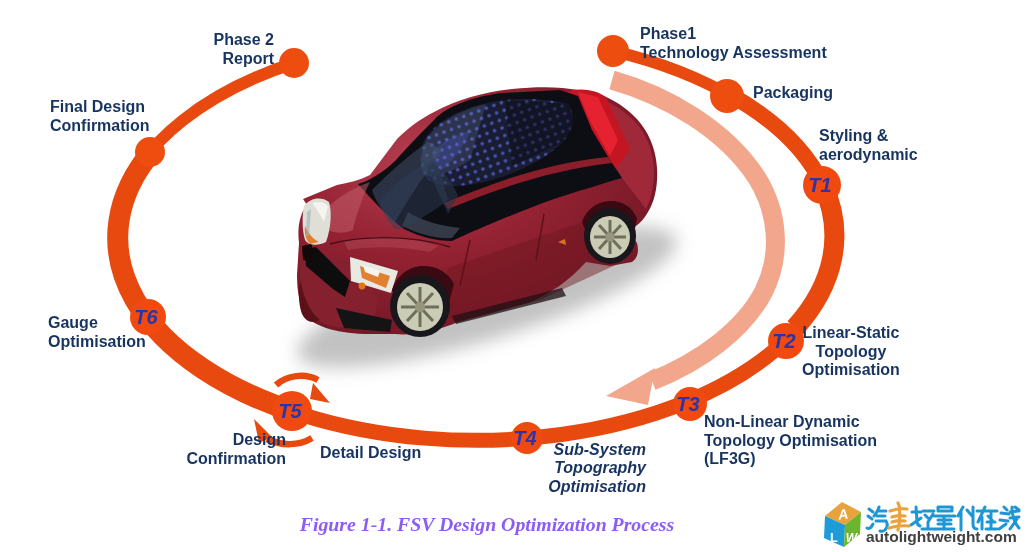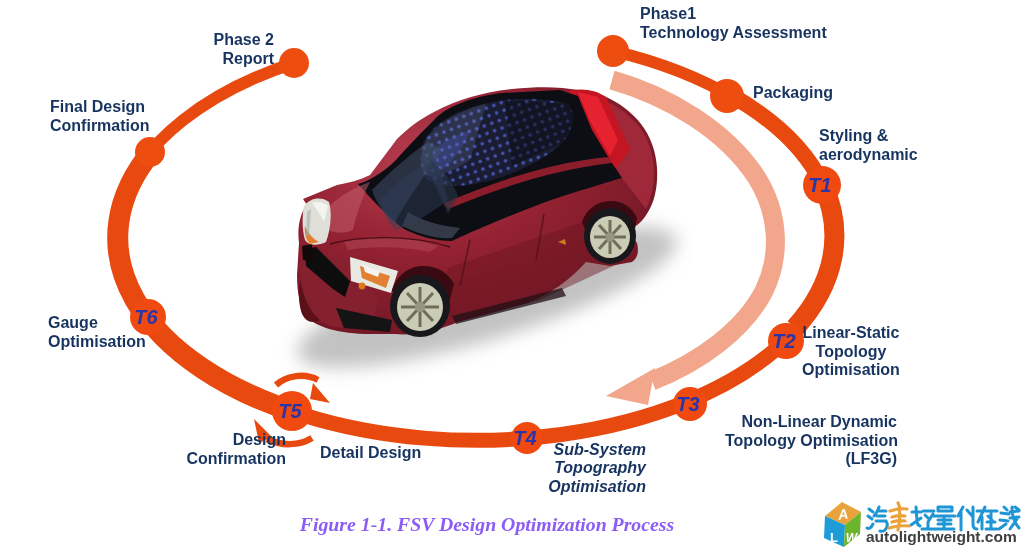--- a/index.html
+++ b/index.html
@@ -210,25 +210,25 @@
     <path d="M 1010 512 l 9 -1 M 1010 518 l 9 -1 M 1012 507 q 0 13 7 21 M 1017 519 l -7 10 M 1015 507 l 4 3"></path>
   </g>
 
   <g stroke="#eca23c" stroke-width="3.2" stroke-linecap="round" fill="none">
     <path d="M 898 503 l 2 5 M 890 511 q 9 -3 17 -2 M 892 517 q 7 -2 13 -1 M 892 522 q 7 -2 13 -1 M 889 528 q 10 -3 20 -2 M 899 508 q 2 9 -1 22"></path>
   </g>
 </svg>
 
 <div class="lbl" style="left:212px;top:31px;width:62px;text-align:right;">Phase 2<br>Report</div>
 <div class="lbl" style="left:50px;top:98px;">Final Design<br>Confirmation</div>
-<div class="lbl" style="left:640px;top:5px;">Phase1<br>Technology Assessment</div>
+<div class="lbl" style="left:640px;top:25px;">Phase1<br>Technology Assessment</div>
 <div class="lbl" style="left:753px;top:84px;">Packaging</div>
 <div class="lbl" style="left:819px;top:127px;width:100px;">Styling &amp;<br>aerodynamic</div>
 <div class="lbl" style="left:802px;top:324px;width:98px;text-align:center;">Linear-Static<br>Topology<br>Optimisation</div>
-<div class="lbl" style="left:725px;top:413px;width:172px;text-align:right;">Non-Linear Dynamic<br>Topology Optimisation<br>(LF3G)</div>
+<div class="lbl" style="left:704px;top:413px;width:172px;text-align:left;">Non-Linear Dynamic<br>Topology Optimisation<br>(LF3G)</div>
 <div class="lbl" style="left:548px;top:440.5px;width:98px;text-align:right;font-style:italic;">Sub-System<br>Topography<br>Optimisation</div>
 <div class="lbl" style="left:48px;top:314px;">Gauge<br>Optimisation</div>
 <div class="lbl" style="left:153px;top:431px;width:101px;text-align:right;margin-left:32px;">Design<br>Confirmation</div>
 <div class="lbl" style="left:320px;top:444px;">Detail Design</div>
 
 <div class="cap">Figure 1-1. FSV Design Optimization Process</div>
 
 <div style="position:absolute;left:866px;top:528px;font-weight:bold;font-size:15.5px;color:#404040;white-space:nowrap;">autolightweight.com</div>
 
 </body></html>

